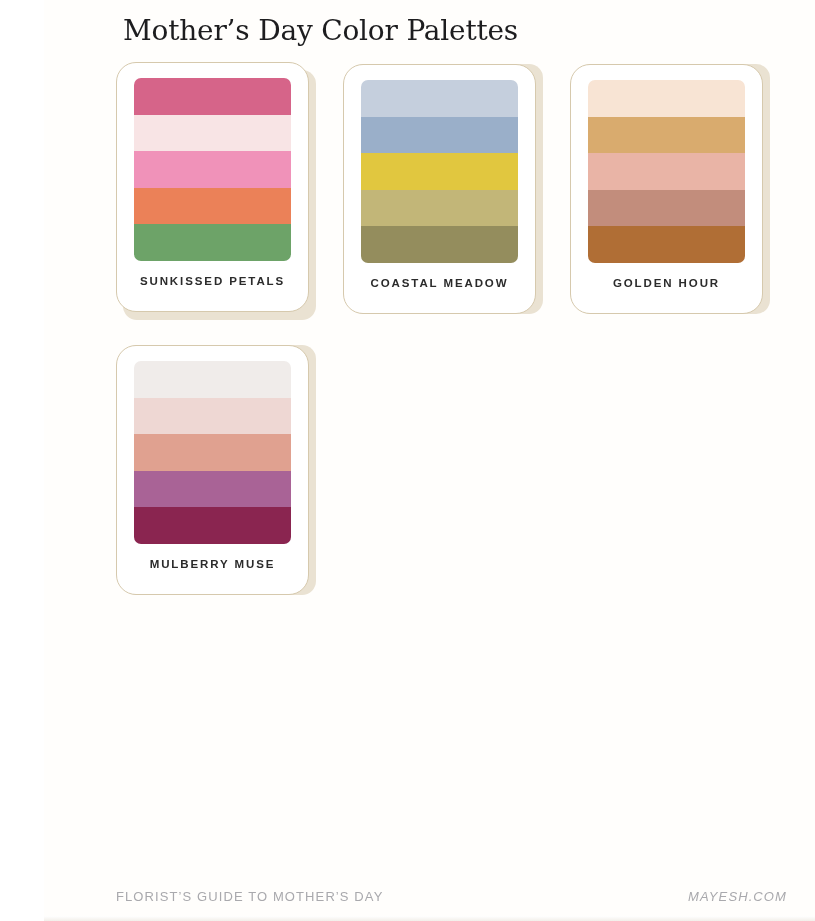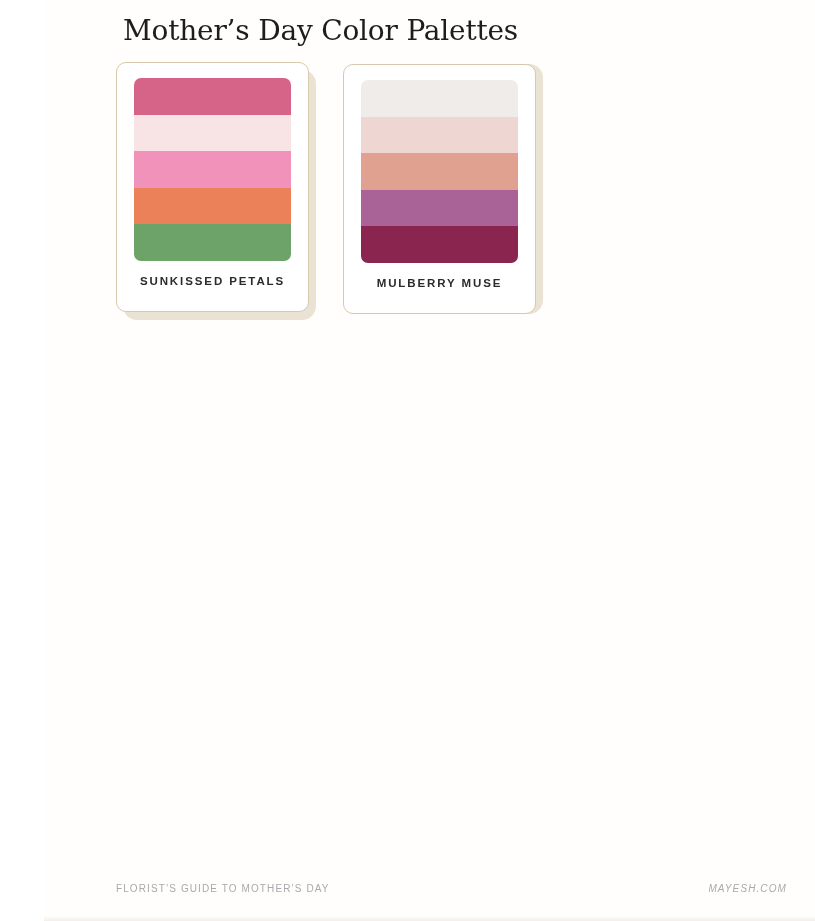--- a/index.html
+++ b/index.html
@@ -62,21 +62,21 @@
     border-radius: 14px;
   }
   .card {
     position: absolute;
     left: 0;
     top: 0;
     width: 193px;
     height: 250px;
     background: #ffffff;
     border: 1px solid #d6c9ad;
-    border-radius: 10px;
+    border-radius: 20px;
     display: flex;
     flex-direction: column;
     align-items: center;
     padding-top: 15px;
   }
   
   .card-wrap.nudge .card,
   .card-wrap.nudge .card-shadow { top: 2px; }
 
   .swatches {
@@ -104,22 +104,22 @@
   
   .footer {
     position: absolute;
     left: 72px;
     right: 72px;
     bottom: 22px;
     height: 16px;
   }
   .footer-left, .footer-right {
     position: absolute;
-    top: 0;
-    font-size: 10px;
+    top: 6px;
+    font-size: 13px;
     font-weight: 400;
     letter-spacing: 1.1px;
     color: #a9a9ad;
     text-transform: uppercase;
     white-space: nowrap;
   }
   .footer-left  { left: 0; }
   .footer-right { right: 0; font-style: italic; }
 
   .bottom-rule {
@@ -149,20 +149,46 @@
             <div class="swatch" title="#eb8158" style="background: rgb(235, 129, 88);"></div>
             <div class="swatch" title="#6da368" style="background: rgb(109, 163, 104);"></div>
           </div>
           <div class="card-label">SUNKISSED PETALS</div>
         </div>
       </div>
       <div class="card-wrap nudge">
         <div class="card-shadow"></div>
         <div class="card">
           <div class="swatches">
+            <div class="swatch" title="#c5cfdd" style="background: rgb(197, 207, 221);"></div>
+            <div class="swatch" title="#9aafc9" style="background: rgb(154, 175, 201);"></div>
+            <div class="swatch" title="#e1c73f" style="background: rgb(225, 199, 63);"></div>
+            <div class="swatch" title="#c2b678" style="background: rgb(194, 182, 120);"></div>
+            <div class="swatch" title="#948d5d" style="background: rgb(148, 141, 93);"></div>
+          </div>
+          <div class="card-label">COASTAL MEADOW</div>
+        </div>
+      </div>
+      <div class="card-wrap nudge">
+        <div class="card-shadow"></div>
+        <div class="card">
+          <div class="swatches">
+            <div class="swatch" title="#f8e4d4" style="background: rgb(248, 228, 212);"></div>
+            <div class="swatch" title="#d9ab6e" style="background: rgb(217, 171, 110);"></div>
+            <div class="swatch" title="#e9b4a6" style="background: rgb(233, 180, 166);"></div>
+            <div class="swatch" title="#c28d7c" style="background: rgb(194, 141, 124);"></div>
+            <div class="swatch" title="#b06e35" style="background: rgb(176, 110, 53);"></div>
+          </div>
+          <div class="card-label">GOLDEN HOUR</div>
+        </div>
+      </div>
+      <div class="card-wrap nudge">
+        <div class="card-shadow"></div>
+        <div class="card">
+          <div class="swatches">
             <div class="swatch" title="#f0ecea" style="background: rgb(240, 236, 234);"></div>
             <div class="swatch" title="#eed7d3" style="background: rgb(238, 215, 211);"></div>
             <div class="swatch" title="#e0a190" style="background: rgb(224, 161, 144);"></div>
             <div class="swatch" title="#a96396" style="background: rgb(169, 99, 150);"></div>
             <div class="swatch" title="#8a2550" style="background: rgb(138, 37, 80);"></div>
           </div>
           <div class="card-label">MULBERRY MUSE</div>
         </div>
       </div>
     </div>

